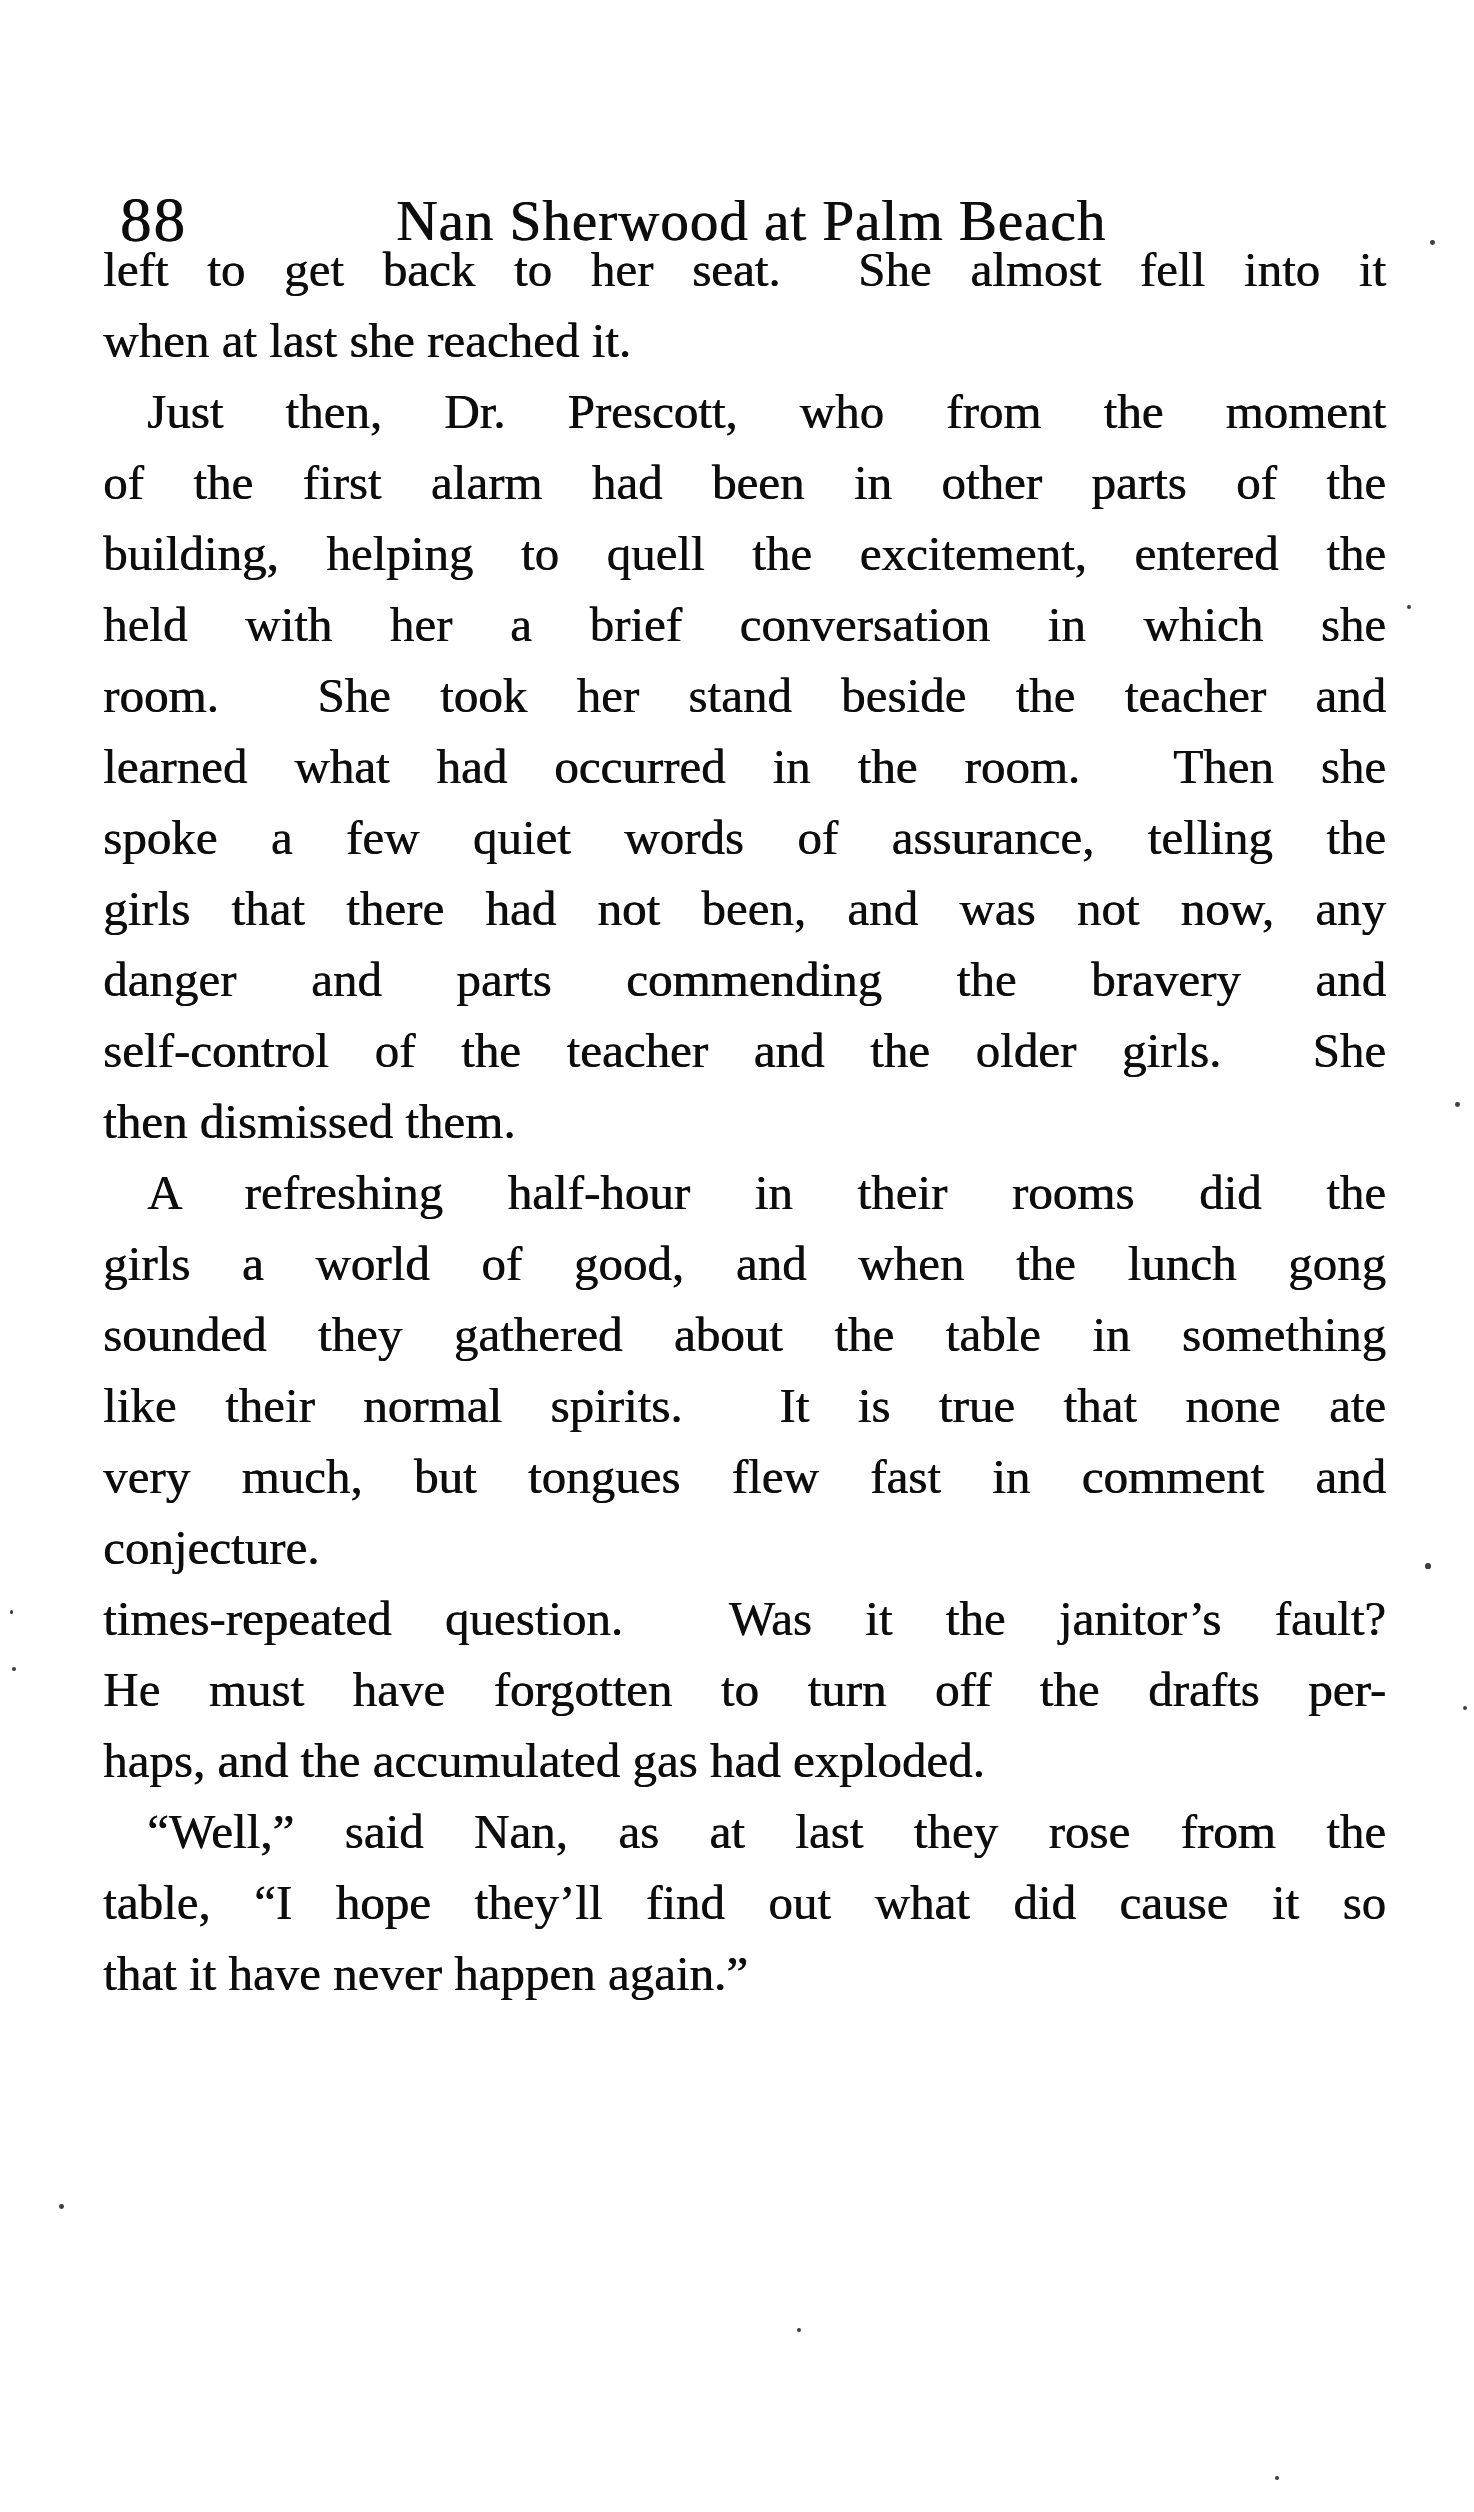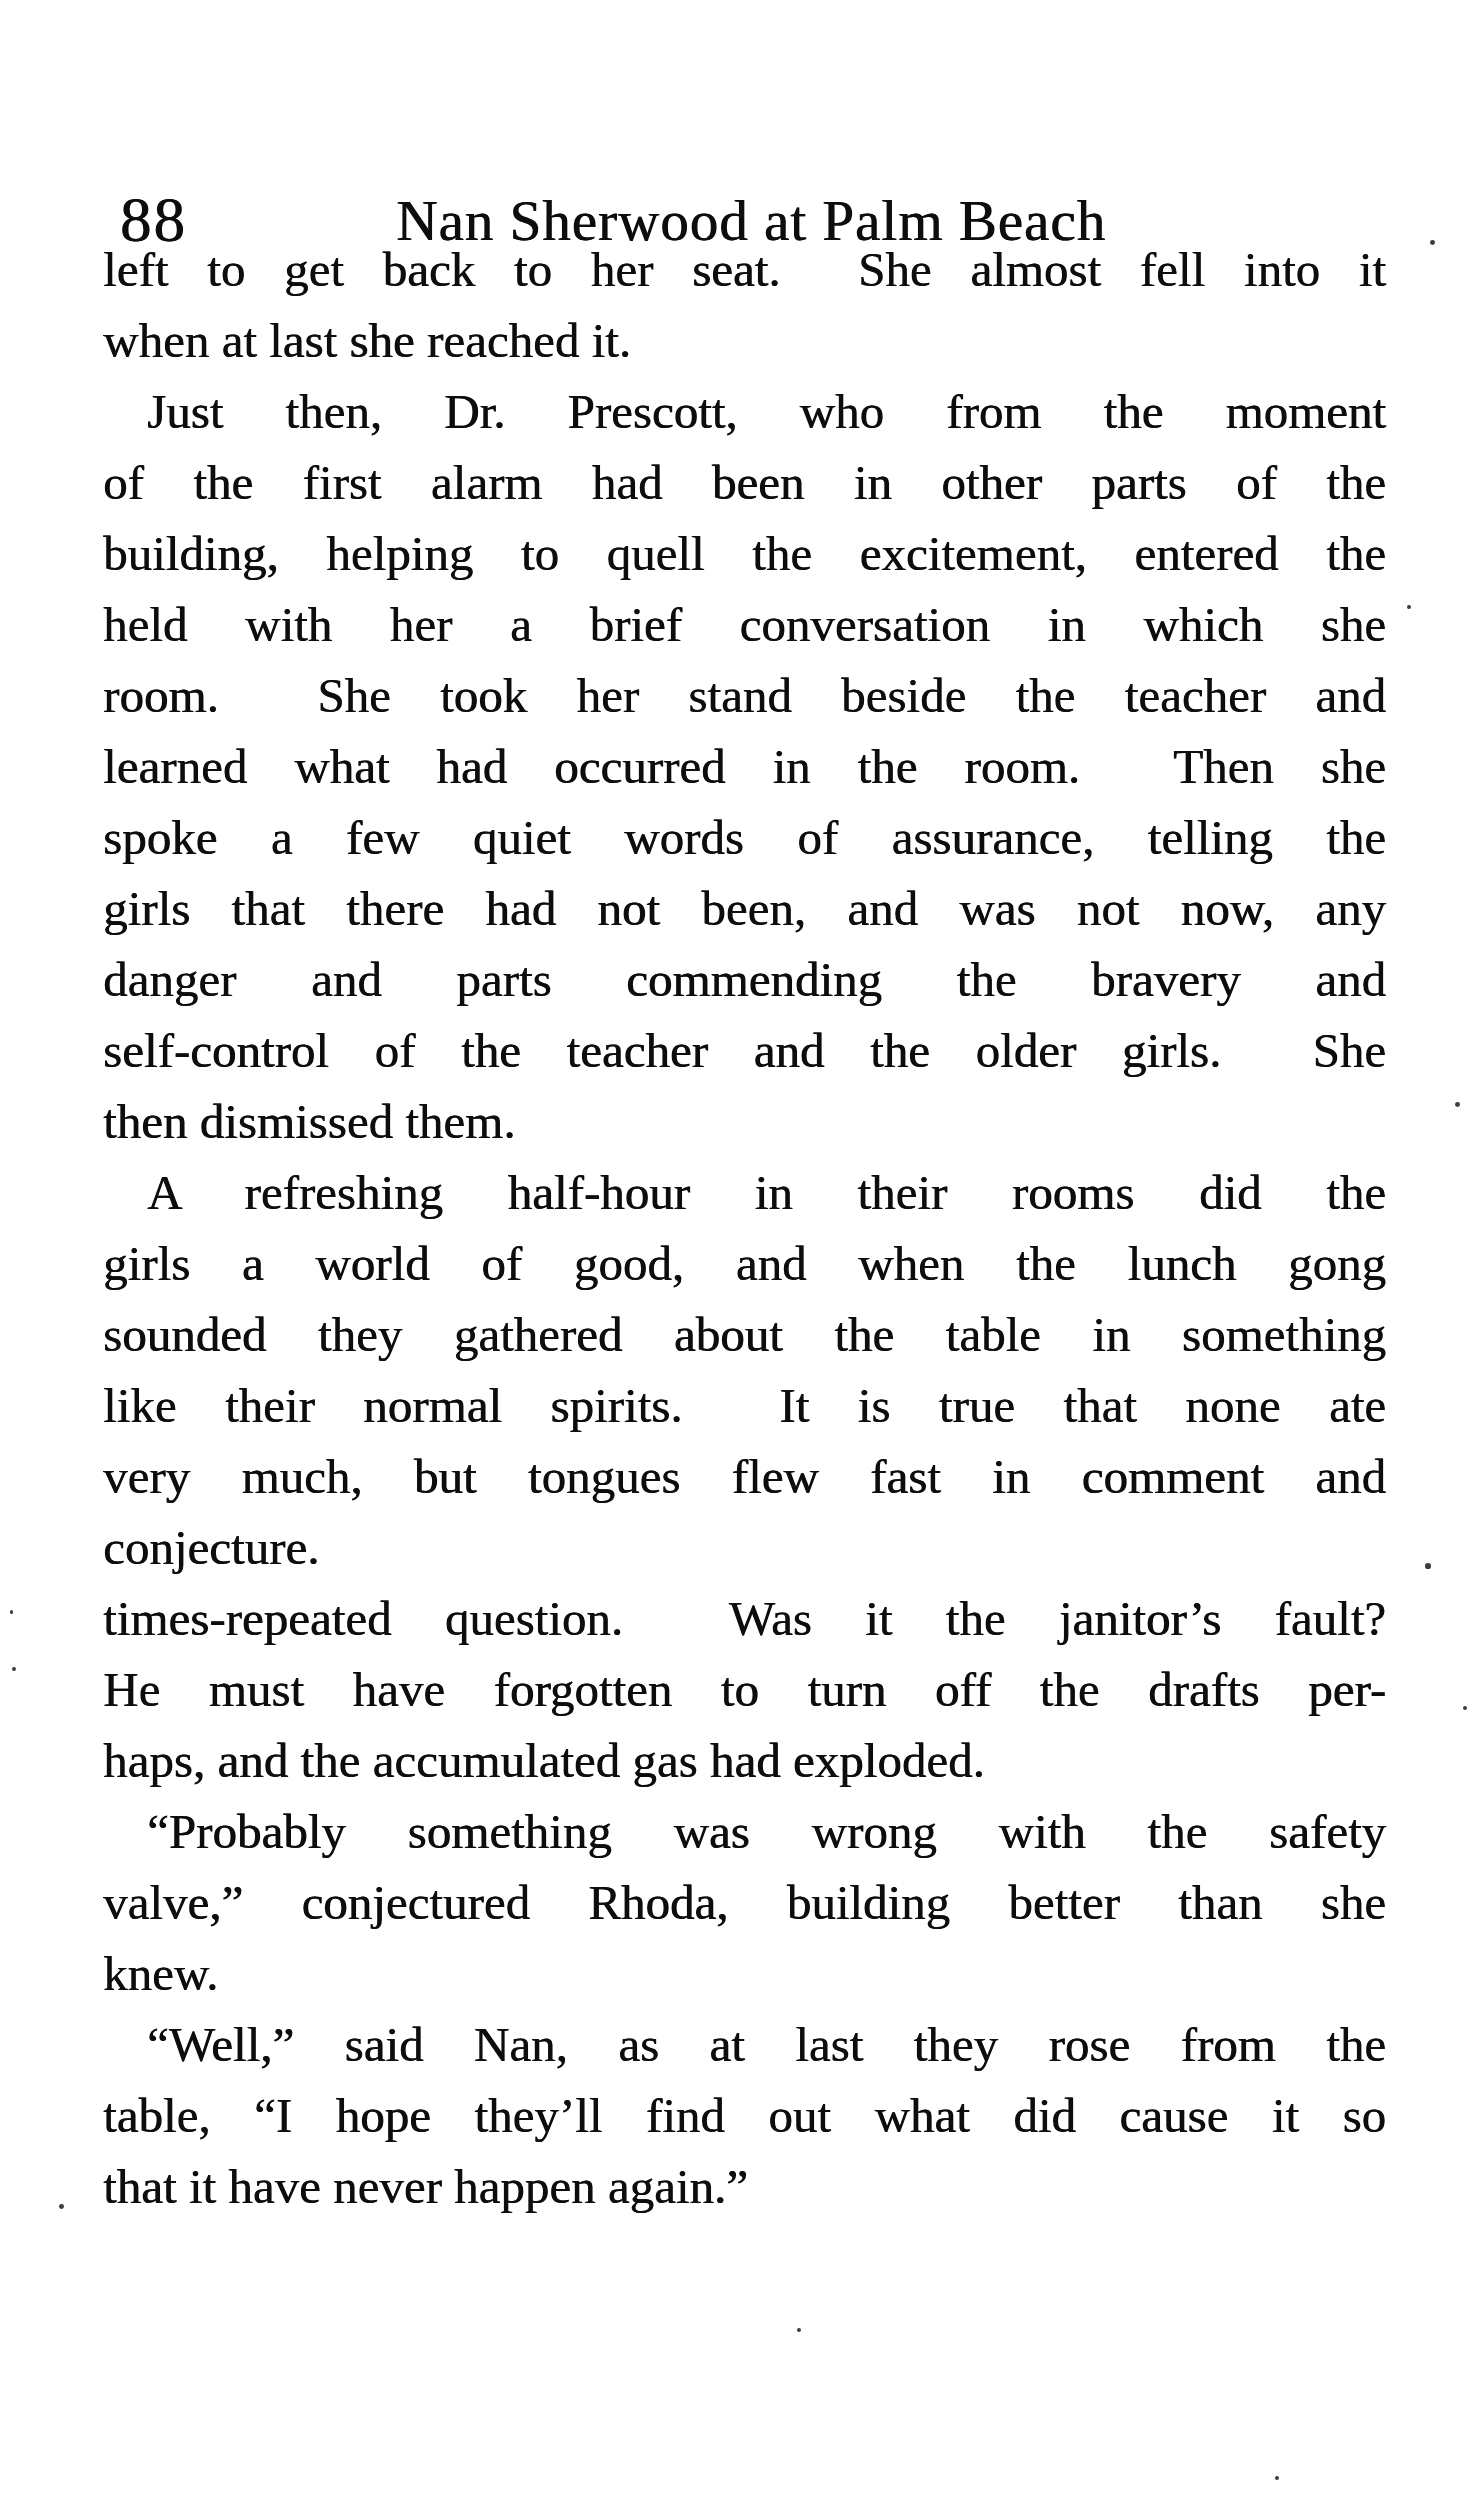--- a/index.html
+++ b/index.html
@@ -100,25 +100,20 @@
         <div class="line">like their normal spirits.  It is true that none ate</div>
         <div class="line">very much, but tongues flew fast in comment and</div>
         <div class="line last">conjecture.</div>
       </div>
       <div class="paragraph">
         <div class="line">times-repeated question.  Was it the janitor’s fault?</div>
         <div class="line">He must have forgotten to turn off the drafts per-</div>
         <div class="line last">haps, and the accumulated gas had exploded.</div>
       </div>
       <div class="paragraph">
-        <div class="line indent">“Probably something was wrong with the safety</div>
-        <div class="line">valve,” conjectured Rhoda, building better than she</div>
-        <div class="line last">knew.</div>
-      </div>
-      <div class="paragraph">
         <div class="line indent">“Well,” said Nan, as at last they rose from the</div>
         <div class="line">table, “I hope they’ll find out what did cause it so</div>
         <div class="line last">that it have never happen again.”</div>
       </div>
     </div>
 
   <div id="specks">
       <div class="speck" style="left: 1430px; top: 240px; width: 4.8px; height: 4.8px;"></div>
       <div class="speck" style="left: 1407px; top: 605px; width: 3.8px; height: 3.8px;"></div>
       <div class="speck" style="left: 1455px; top: 1102px; width: 4.8px; height: 4.8px;"></div>

